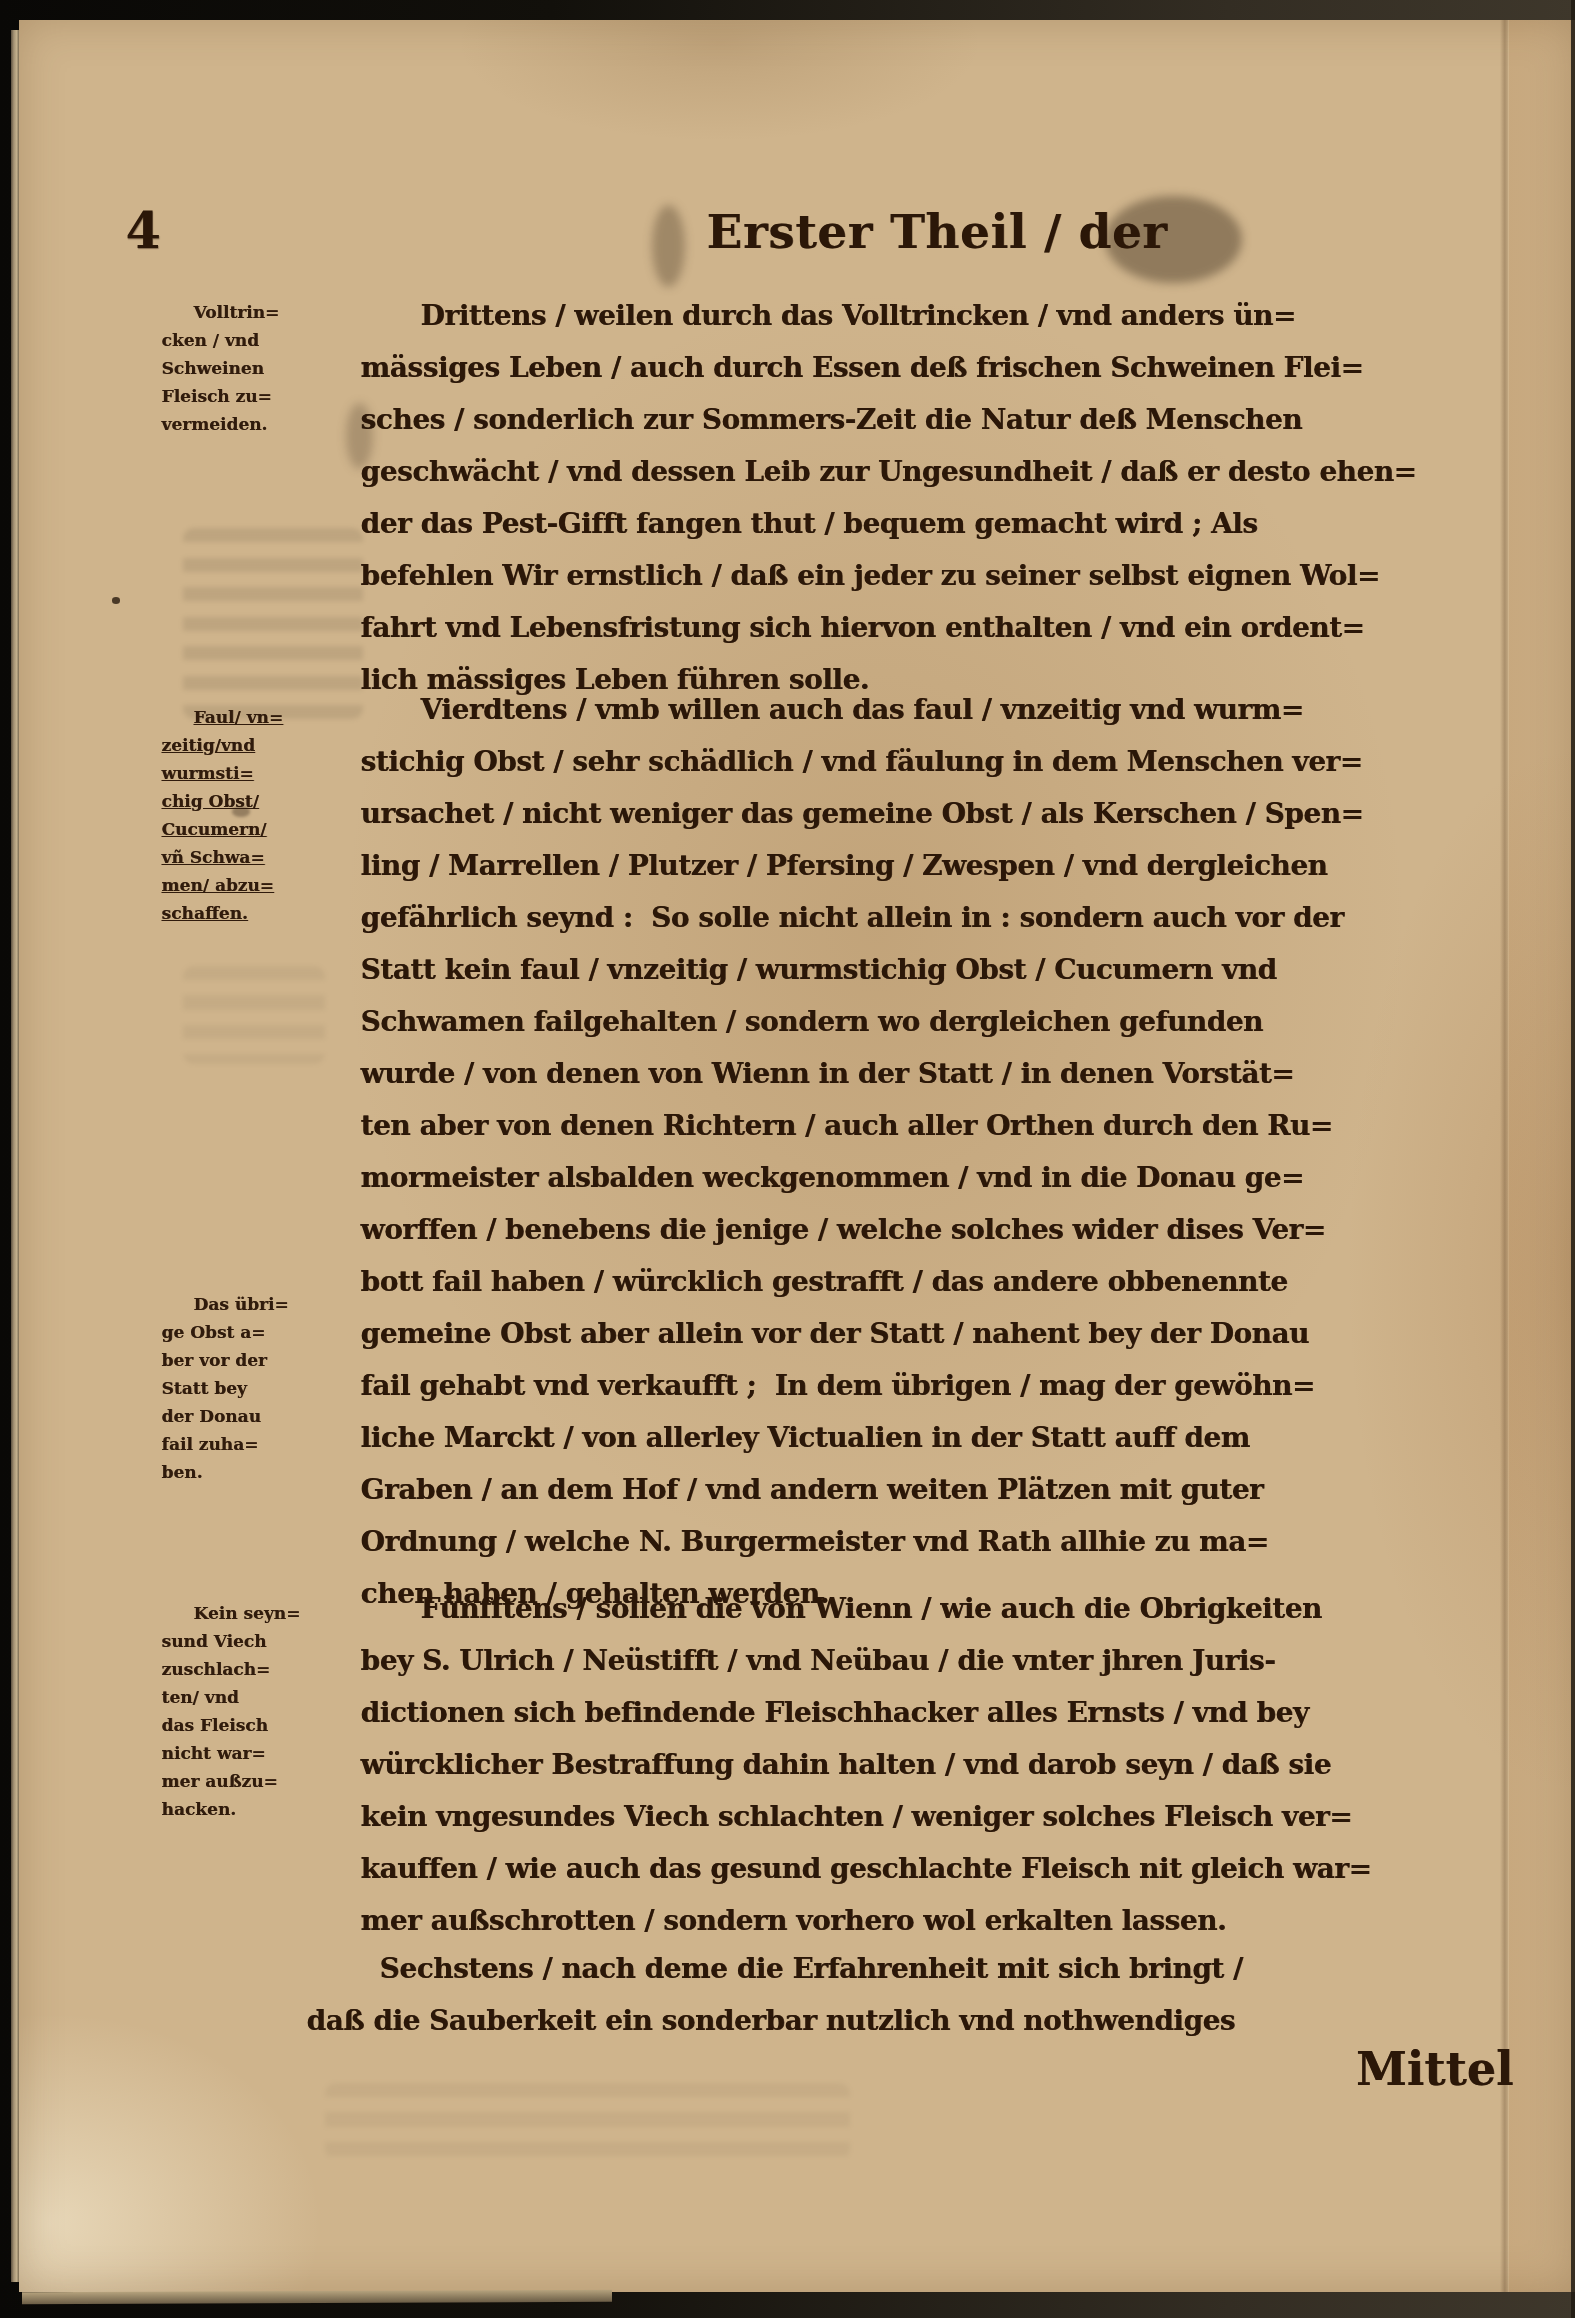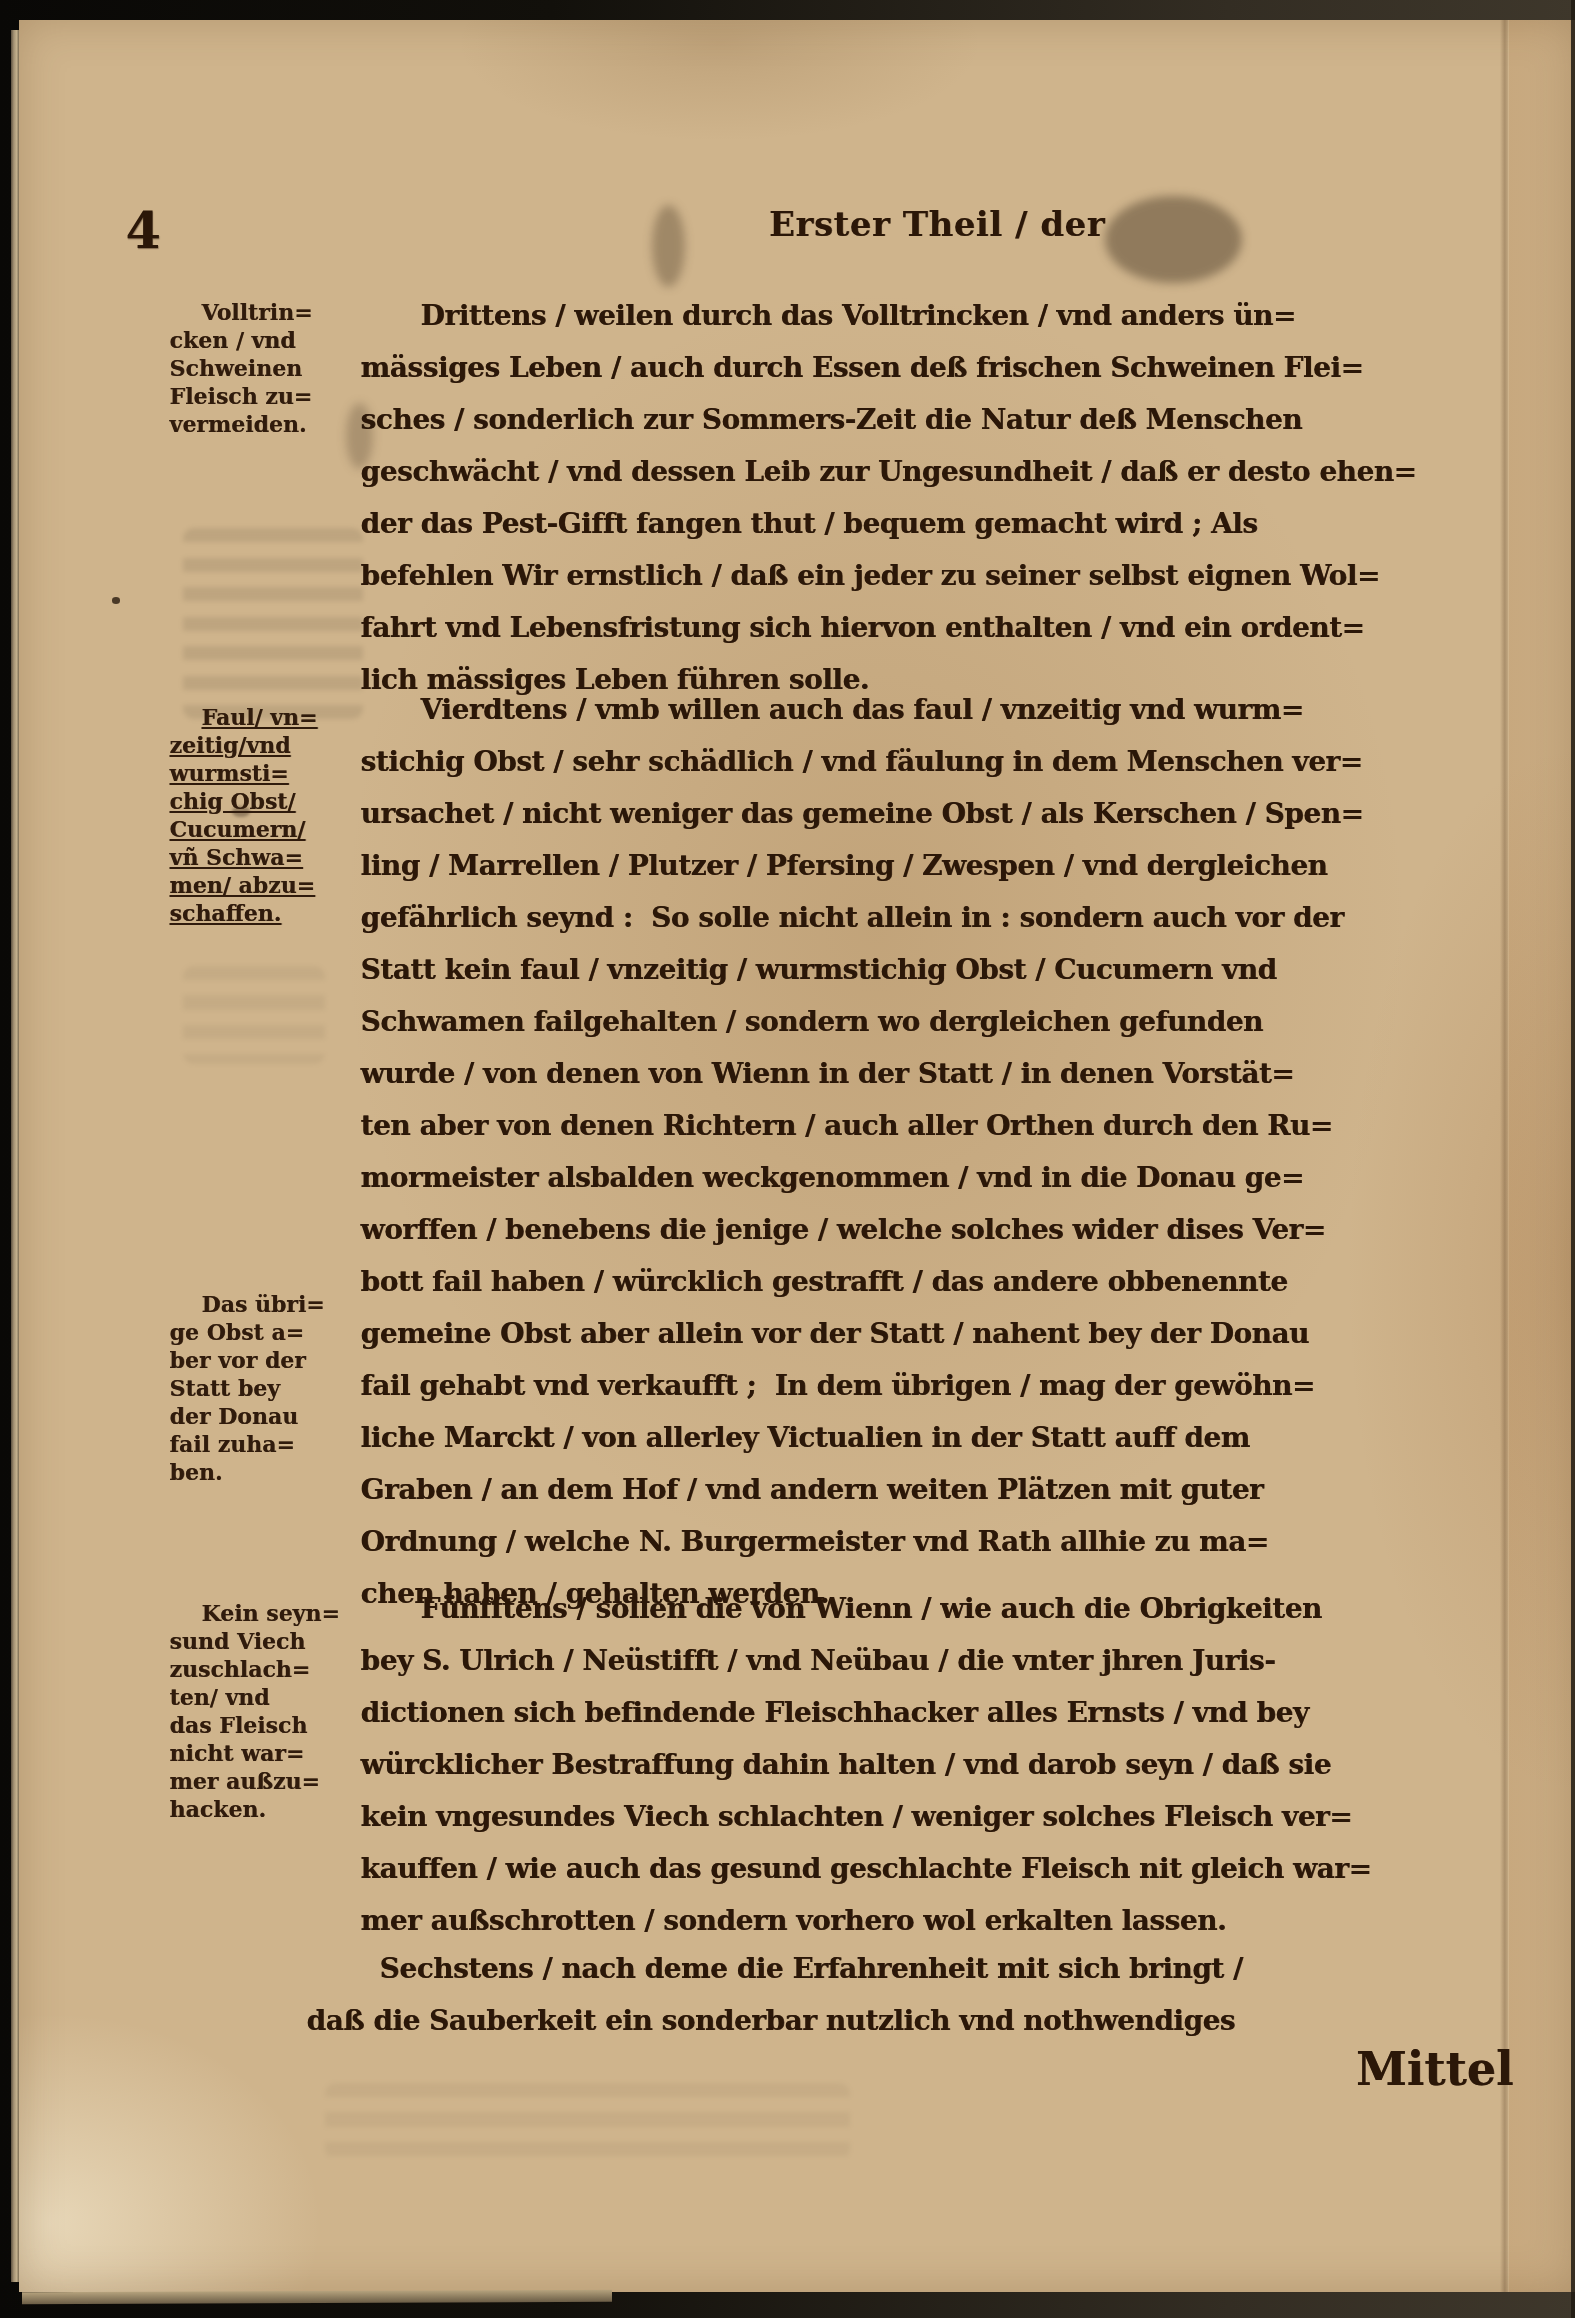--- a/index.html
+++ b/index.html
@@ -28,31 +28,31 @@
   
   .fold{position:absolute;left:1481px;top:0;width:8.7px;height:100%;
     background:linear-gradient(90deg,transparent,rgba(75,48,22,.28) 60%,rgba(75,48,22,.10));}
   .right-sliver{position:absolute;left:1490px;top:0;width:67px;height:100%;
     background:linear-gradient(90deg,rgba(150,90,35,.13),rgba(120,70,25,.07));}
   
   .ink{color:#2b1708;font-weight:700;}
   .pagenum{position:absolute;left:107px;top:180px;font-size:51px;
     text-shadow:0.5px 0.5px 1.1px rgba(43,23,8,.45);}
   .runhead{position:absolute;left:342px;top:184px;width:1153px;text-align:center;
-    font-size:34px;letter-spacing:0.5px;text-shadow:0.5px 0 0.5px rgba(43,23,8,.55);}
+    font-size:47px;letter-spacing:0.5px;text-shadow:0.5px 0 0.5px rgba(43,23,8,.55);}
   .bodypar{position:absolute;left:342px;width:1164px;font-size:28px;line-height:52px;
     letter-spacing:-0.5px;white-space:pre;text-indent:60px;
     text-shadow:0.4px 0 0 rgba(43,23,8,.75);}
   .par1{top:270px;}
   .par2{top:664px;}
   .par3{top:1563px;}
   .par4{top:1923px;left:288px;width:1219px;text-indent:73px;}
-  .mnote{position:absolute;left:143px;width:192px;font-size:22px;line-height:28px;
+  .mnote{position:absolute;left:143px;width:192px;font-size:17px;line-height:28px;
     white-space:pre;text-indent:32px;color:#301b0c;font-weight:700;
-    text-shadow:0.3px 0 0 rgba(48,27,12,.7);margin-left:8px;}
+    text-shadow:0.3px 0 0 rgba(48,27,12,.7);}
   .mn1{top:278px;}
   .mn2{top:683px;text-decoration:underline;}
   .mn3{top:1270px;}
   .mn4{top:1579px;}
   .catchword{position:absolute;left:342px;top:2022px;width:1153px;text-align:right;
     font-size:46px;text-shadow:0.4px 0 0 rgba(43,23,8,.75);}
   
   .ghostlines{position:absolute;background:repeating-linear-gradient(180deg,
       rgba(112,96,70,.40) 0 14px, transparent 14px 29.5px);
     filter:blur(2.7px);opacity:.45;border-radius:11px;}

